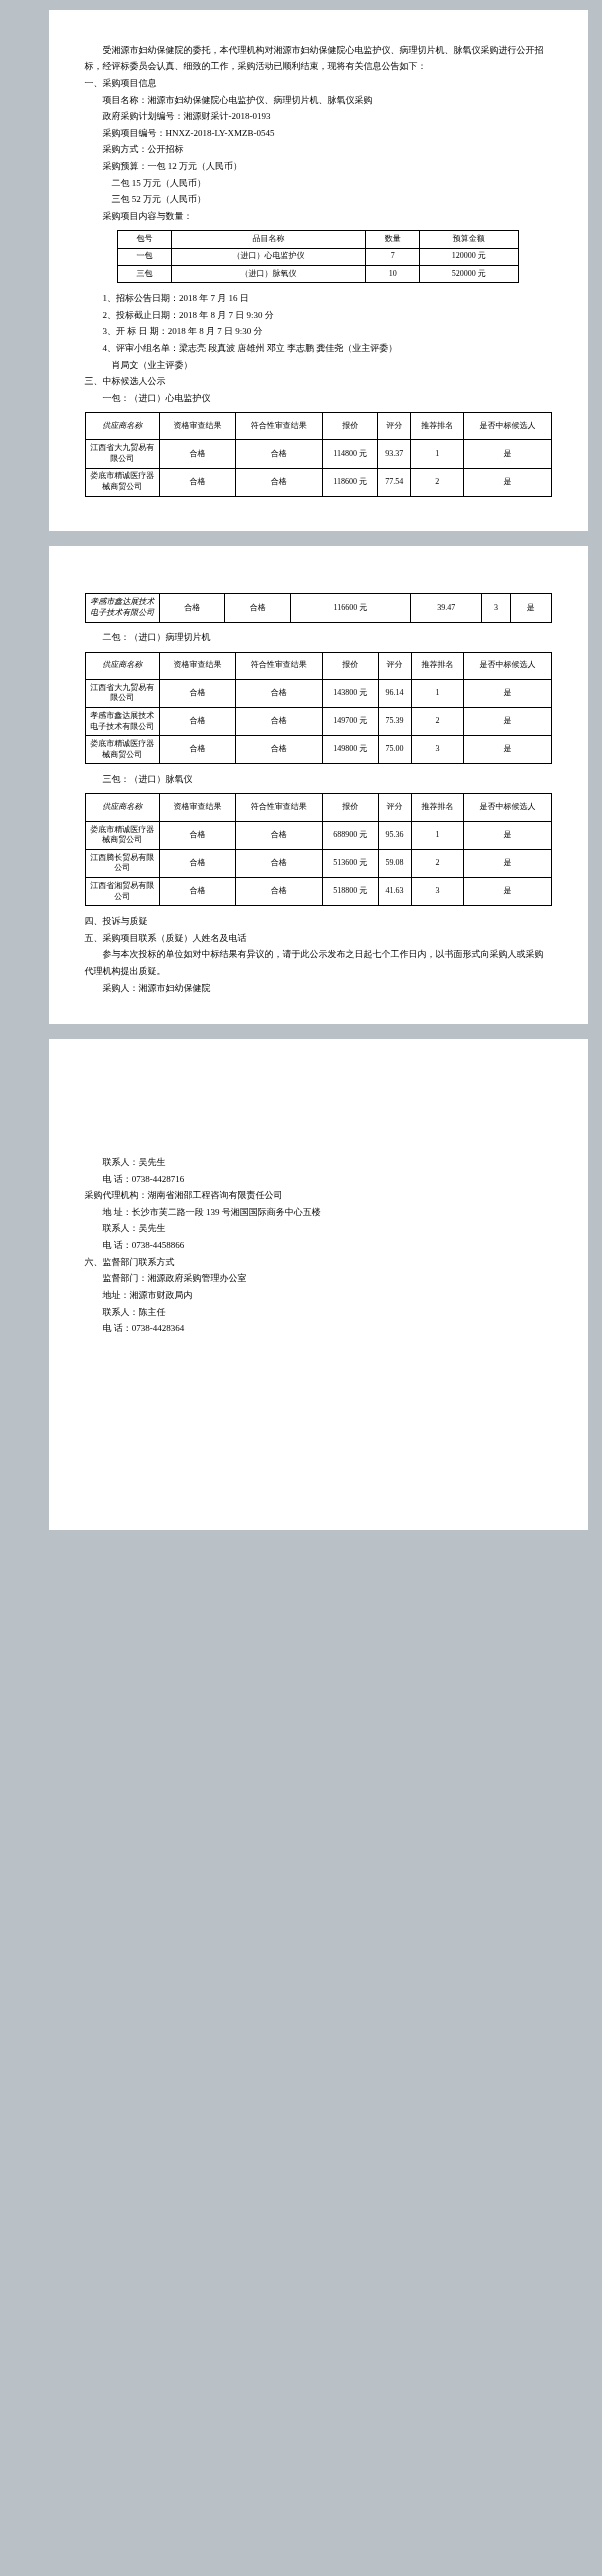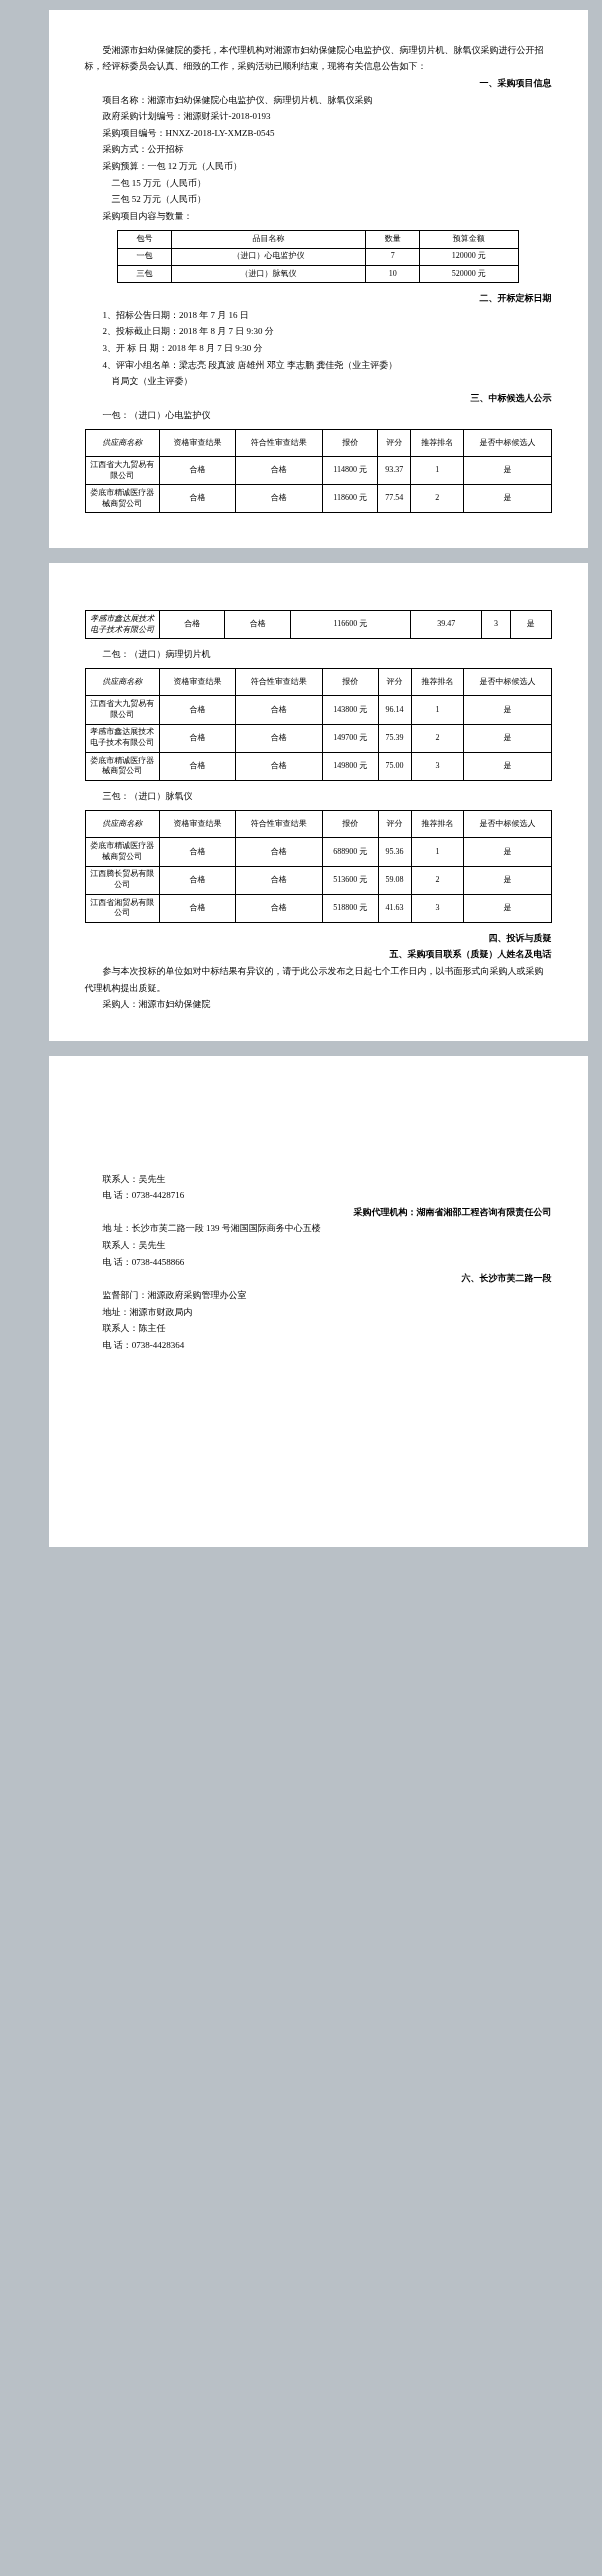--- a/index.html
+++ b/index.html
@@ -3,21 +3,21 @@
 <meta charset="utf-8">
 <style>
   html,body{margin:0;padding:0;background:#b9c0c6;}
   body{font-family:"Liberation Serif","DejaVu Serif",serif;}
   .doc{width:505px;margin:0 auto;position:relative;}
   .page{background:#ffffff;width:539px;margin:0 auto 0 auto;padding:32px 36px 27.5px 36px;box-sizing:border-box;}
   .gap{height:15px;background:#b9c0c6;}
   .topgap{height:9.6px;background:#b9c0c6;}
   .inner{font-size:9px;line-height:1.85;color:#000;}
   .indent{text-indent:2em;}
-  .sec{font-weight:bold;margin-top:4.1px;text-align:right;}
+  .sec{font-weight:normal;margin-top:4.1px;}
   .line{margin:0;}
   table{border-collapse:collapse;width:100%;font-size:8.3px;margin:5.5px 0 6.9px 0;}
   table td,table th{border:0.7px solid #000;padding:2.8px 2.1px;text-align:center;vertical-align:middle;font-weight:normal;}
   .t-small td,.t-small th{font-size:8px;line-height:1.35;}
   .narrow{width:86%;margin:5.5px auto 6.9px auto;}
   .cand td,.cand th{height:20.7px;}
   .cand .sup{width:16%;font-style:italic;}
   .blank{height:9.6px;}
   .spacer-lines{height:83px;}
   .ml{margin-left:2em;}
@@ -60,21 +60,20 @@
         </tr>
         <tr>
           <td>三包</td>
           <td>（进口）脉氧仪</td>
           <td>10</td>
           <td>520000 元</td>
         </tr>
       </tbody>
         </table>
 
-      <p class="line sec">二、开标定标日期</p>
       <p class="line ml">1、招标公告日期：2018 年 7 月 16 日</p>
       <p class="line ml">2、投标截止日期：2018 年 8 月 7 日 9:30 分</p>
       <p class="line ml">3、开 标 日 期：2018 年 8 月 7 日 9:30 分</p>
       <p class="line ml">4、评审小组名单：梁志亮 段真波 唐雄州 邓立 李志鹏 龚佳尧（业主评委）</p>
       <p class="line ml3">肖局文（业主评委）</p>
 
       <p class="line sec">三、中标候选人公示</p>
       <p class="line ml">一包：（进口）心电监护仪</p>
 
       <table class="t-small cand">
@@ -225,21 +224,21 @@
 
   <div class="page">
     <div class="inner">
       <div class="spacer-lines"></div>
       <p class="line ml">联系人：吴先生</p>
       <p class="line ml">电    话：0738-4428716</p>
       <p class="line sec">采购代理机构：湖南省湘邵工程咨询有限责任公司</p>
       <p class="line ml">地    址：长沙市芙二路一段 139 号湘国国际商务中心五楼</p>
       <p class="line ml">联系人：吴先生</p>
       <p class="line ml">电    话：0738-4458866</p>
-      <p class="line sec">六、长沙市芙二路一段</p>
+      <p class="line sec">六、监督部门联系方式</p>
       <p class="line ml">监督部门：湘源政府采购管理办公室</p>
       <p class="line ml">地址：湘源市财政局内</p>
       <p class="line ml">联系人：陈主任</p>
       <p class="line ml">电    话：0738-4428364</p>
       <div class="spacer-lines"></div>
       <div class="spacer-lines"></div>
     </div>
   </div>
 
   <div class="gap"></div>

